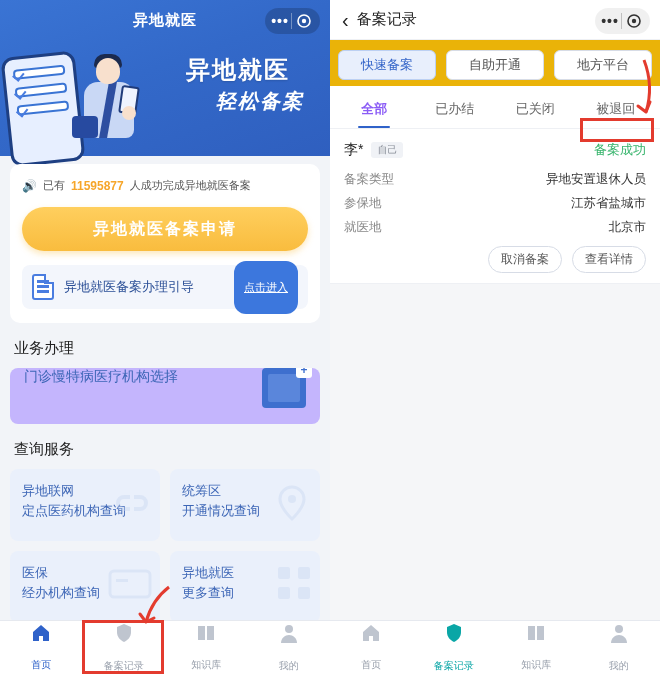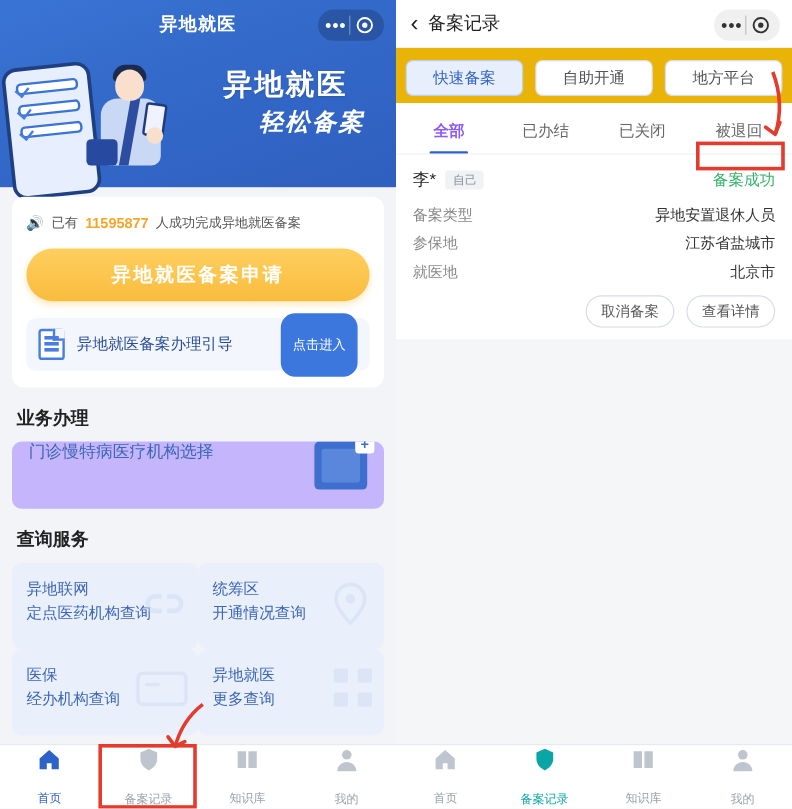--- a/index.html
+++ b/index.html
@@ -74,31 +74,31 @@
     box-shadow:0 3px 6px rgba(249,188,62,0.35);
   }
   .guide-row{
     margin-top:14px;background:#f3f6fc;border-radius:8px;height:44px;display:flex;align-items:center;
     padding:0 10px;gap:10px;
   }
   .guide-icon{width:22px;height:26px;background:#fff;border:2px solid #4a7de0;border-radius:3px;position:relative;}
   .guide-icon::after{content:"";position:absolute;left:3px;top:4px;right:3px;height:3px;background:#4a7de0;box-shadow:0 5px 0 #4a7de0,0 10px 0 #4a7de0;}
   .guide-icon::before{content:"";position:absolute;right:-2px;top:-2px;width:8px;height:8px;background:#f3f6fc;border-left:2px solid #4a7de0;border-bottom:2px solid #4a7de0;}
   .guide-text{flex:1;font-size:13px;color:#2b4f96;}
-  .enter-pill{background:#3c77dd;color:#fff;font-size:11px;border-radius:12px;padding:19px 10px;cursor:pointer;}
-  .section-title{font-size:15px;font-weight:700;color:#222;margin:16px 14px 10px;}
+  .enter-pill{background:#3c77dd;color:#fff;font-size:11px;border-radius:12px;padding:19px 10px;cursor:pointer;text-decoration:underline;}
+  .section-title{font-size:15px;font-weight:400;color:#222;margin:16px 14px 10px;}
   .wide-tile{
     margin:0 10px;background:#c4b5fd;border-radius:8px;height:56px;display:flex;
     padding:0 14px;justify-content:space-between;cursor:pointer;position:relative;overflow:hidden;
   }
   .wide-tile .tlabel{color:#3d66b6;font-size:14px;}
   .hosp-icon{width:44px;height:40px;background:#3e6fce;border-radius:4px;position:relative;}
   .hosp-icon::before{content:"";position:absolute;left:6px;right:6px;top:6px;bottom:6px;background:#5a86db;border-radius:2px;}
   .hosp-icon::after{content:"+";position:absolute;right:-6px;top:-6px;width:16px;height:16px;background:#fff;color:#3e6fce;border-radius:3px;display:flex;align-items:center;justify-content:center;font-weight:700;font-size:12px;}
-  .grid2{display:grid;grid-template-columns:1fr 1fr;margin:0 10px;}
+  .grid2{display:grid;grid-template-columns:1fr 1fr;gap:10px;margin:0 10px;}
   .tile{
     background:#eaf0fb;border-radius:8px;padding:12px 12px;height:72px;cursor:pointer;
     position:relative;overflow:hidden;
   }
   .tile .t1{color:#3d66b6;font-size:13px;line-height:1.5;}
   .tile .bgicon{position:absolute;right:6px;top:12px;opacity:0.4;}
   .tabbar{
     position:absolute;left:0;right:0;bottom:0;height:54px;background:#fff;
     border-top:1px solid #e6e9ef;display:flex;
   }

